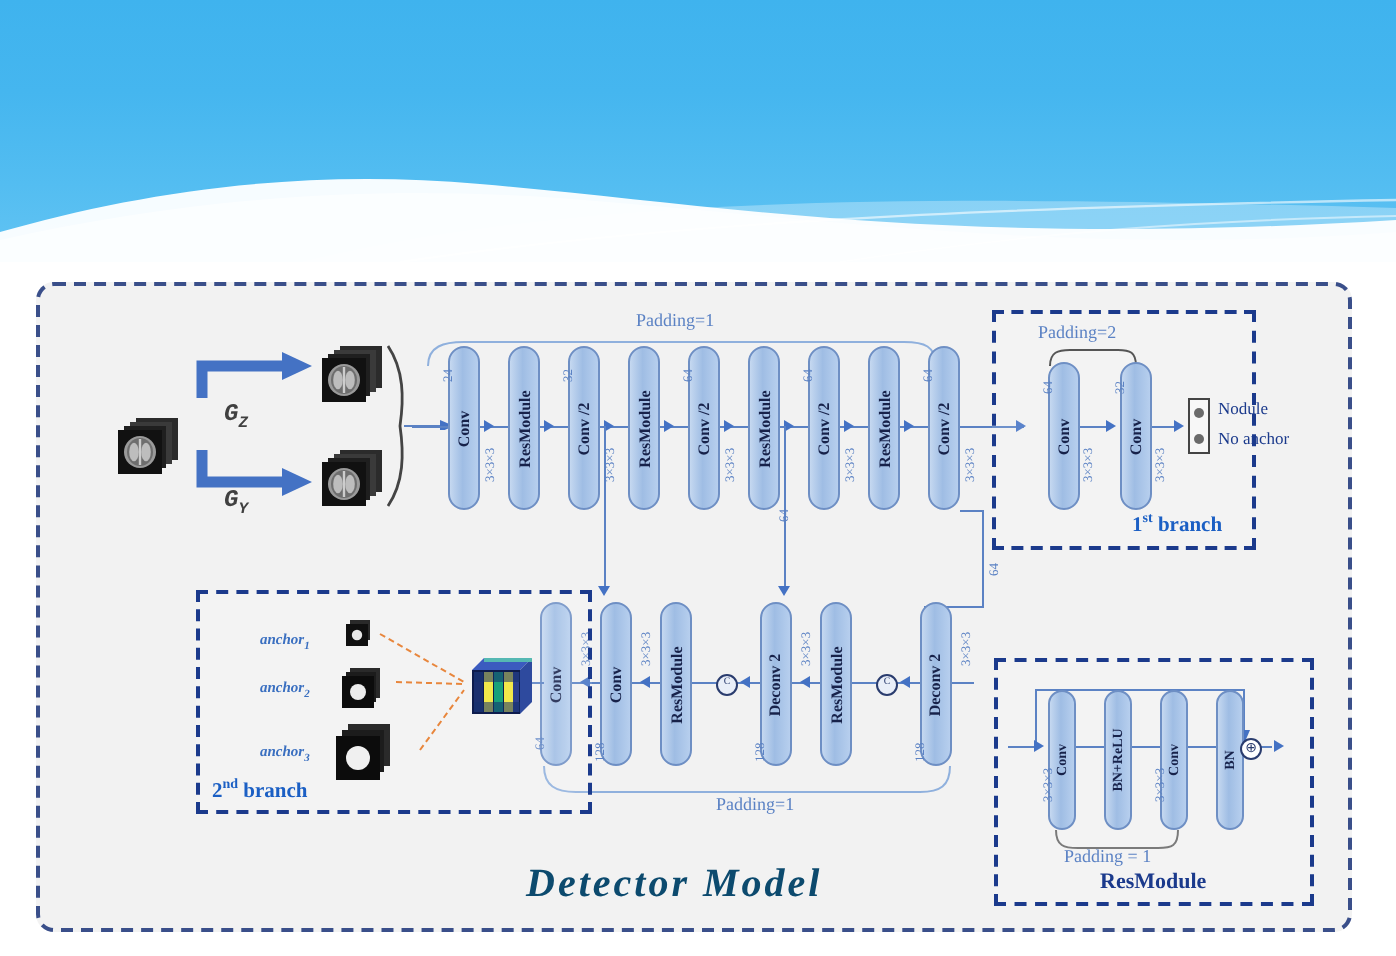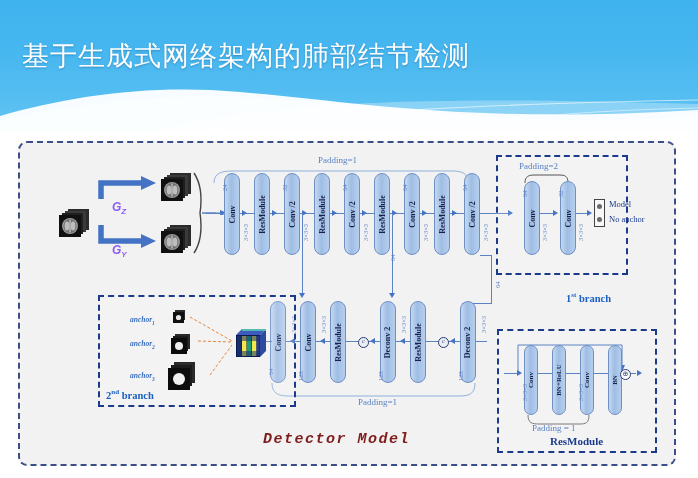--- a/index.html
+++ b/index.html
@@ -82,21 +82,21 @@
 
   .concat{
     position:absolute;width:9px;height:9px;border-radius:50%;
     border:1.4px solid #2a3c6e;background:#e9eef8;
     font-size:5px;line-height:7px;text-align:center;color:#2a3c6e;
     font-family:"Liberation Serif",serif;
   }
 
   
   .gArrow{position:absolute;}
-  .gLbl{position:absolute;font-family:Liberation Sans, sans-serif;font-style:italic;font-weight:bold;font-size:12px;color:#8b5cf6;}
+  .gLbl{position:absolute;font-family:Liberation Mono, monospace;font-style:italic;font-weight:bold;font-size:12px;color:#404040;}
   .gLbl sub{font-size:8px;}
 
   
   .cube{position:absolute;}
 
   
   .outbox{
     position:absolute;border:1.3px solid #444;background:#f7f7f7;
     box-sizing:border-box;display:flex;flex-direction:column;
     align-items:center;justify-content:space-around;
@@ -104,22 +104,22 @@
   .odot{width:5px;height:5px;border-radius:50%;background:#6a6a6a;}
   .otext{position:absolute;color:#1b3a8c;font-family:"Liberation Serif",serif;font-size:8.5px;white-space:nowrap;}
 
   .anchor-lbl{
     position:absolute;color:#3a6fc0;font-family:"Liberation Serif",serif;
     font-style:italic;font-weight:bold;font-size:7.5px;white-space:nowrap;
   }
   .anchor-lbl sub{font-size:5.5px;}
 
   #detector-model{
-    position:absolute;color:#7f1d1d;font-family:Liberation Mono, monospace;
-    font-style:italic;font-weight:bold;font-size:15px;letter-spacing:1.5px;
+    position:absolute;color:#0c4a6e;font-family:Liberation Serif, serif;
+    font-style:italic;font-weight:bold;font-size:20px;letter-spacing:1.5px;
     white-space:nowrap;
   }
   #resmodule-name{
     position:absolute;color:#1b3a8c;font-family:"Liberation Serif",serif;
     font-weight:bold;font-size:11px;white-space:nowrap;
   }
   .oplus{
     position:absolute;width:9px;height:9px;border-radius:50%;
     border:1.2px solid #2a3c6e;color:#2a3c6e;font-size:7px;line-height:8px;
     text-align:center;font-family:"Liberation Serif",serif;background:#fff;
@@ -131,21 +131,20 @@
 <div id="slide">
 
   <div id="header">
     <svg class="swoosh" viewBox="0 0 698 131" preserveAspectRatio="none">
       <path d="M0,131 L0,116 C70,96 150,84 240,92 C360,102 470,124 698,110 L698,131 Z" fill="#ffffff" opacity="0.95"></path>
       <path d="M0,131 L0,120 C90,100 180,92 280,99 C420,110 540,128 698,116 L698,131 Z" fill="#ffffff" opacity="0.55"></path>
       <path d="M150,131 C280,100 430,96 698,104 L698,131 Z" fill="#ffffff" opacity="0.30"></path>
       <path d="M200,131 C330,112 480,104 698,100" fill="none" stroke="#ffffff" stroke-width="1.2" opacity="0.6"></path>
       <path d="M420,131 C520,116 600,110 698,108" fill="none" stroke="#ffffff" stroke-width="1" opacity="0.5"></path>
     </svg>
-    <div id="title">基于生成式网络架构的肺部结节检测</div>
   </div>
 
   <div id="body">
     <div id="outer-frame">
 
       <div class="cube" style="left:38px;top:64px;">
         <svg width="34" height="32" viewBox="0 0 34 32">
           <g>
             <rect x="10" y="2" width="21" height="21" fill="#2b2b2b"></rect>
             <rect x="7" y="4" width="21" height="21" fill="#3a3a3a"></rect>
@@ -303,24 +302,24 @@
         </div>
       <div class="lbl" style="left:537px;top:54px;">32</div>
       <div class="lbl" style="left:557px;top:98px;">3×3×3</div>
       <div class="ln lnh" style="left:556px;top:70px;width:14px;"></div>
       <div class="arrowR" style="left:567px;top:67px;"></div>
 
       <div class="outbox" style="left:574px;top:56px;width:11px;height:28px;">
         <div class="odot"></div>
         <div class="odot"></div>
       </div>
-      <div class="otext" style="left:589px;top:56px;">Model</div>
+      <div class="otext" style="left:589px;top:56px;">Nodule</div>
       <div class="otext" style="left:589px;top:71px;">No anchor</div>
 
-      <div class="branch-name" style="left:546px;top:112px;margin-top:36px;"><span>1</span><sup>st</sup><span> branch</span></div>
+      <div class="branch-name" style="left:546px;top:112px;"><span>1</span><sup>st</sup><span> branch</span></div>
 
       <div class="ln lnh" style="left:252px;top:198px;width:215px;"></div>
 
       <div class="blk" style="left:440px;top:158px;width:16px;height:82px;">
           <span>Deconv 2</span>
         </div>
       <div class="lbl" style="left:460px;top:190px;">3×3×3</div>
       <div class="lbl" style="left:437px;top:238px;">128</div>
       <div class="arrowL" style="left:430px;top:195px;"></div>
 

